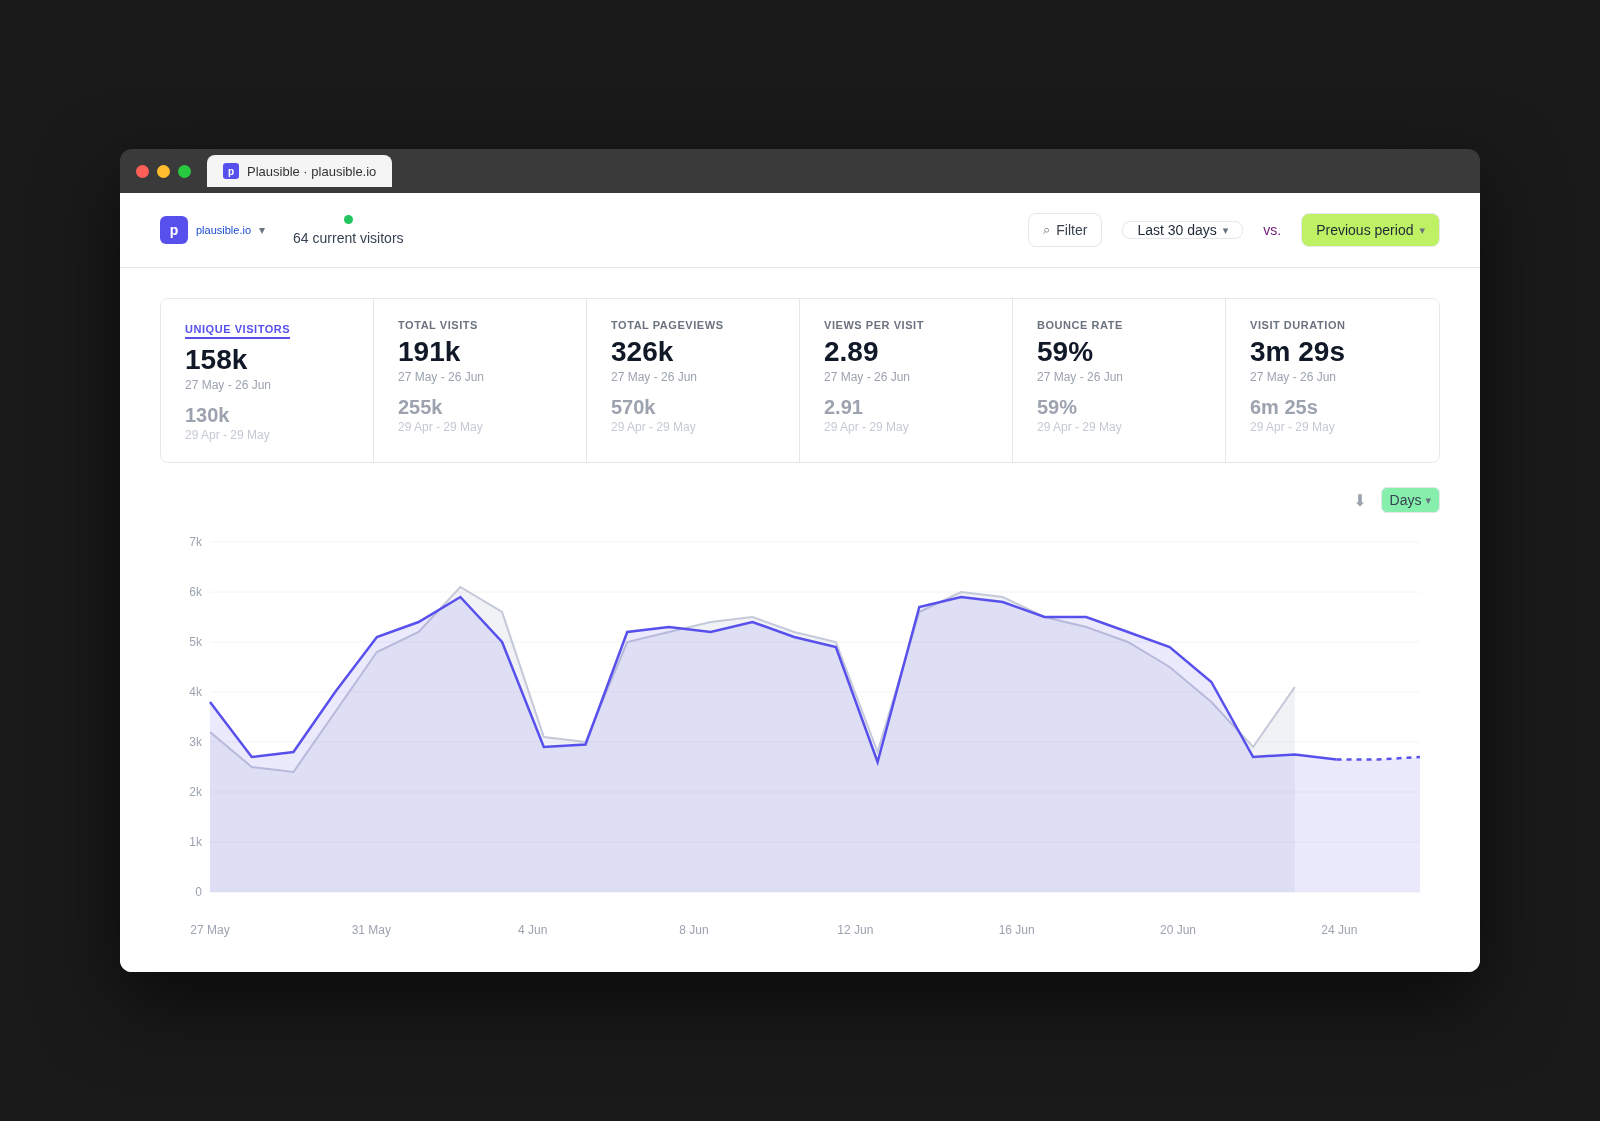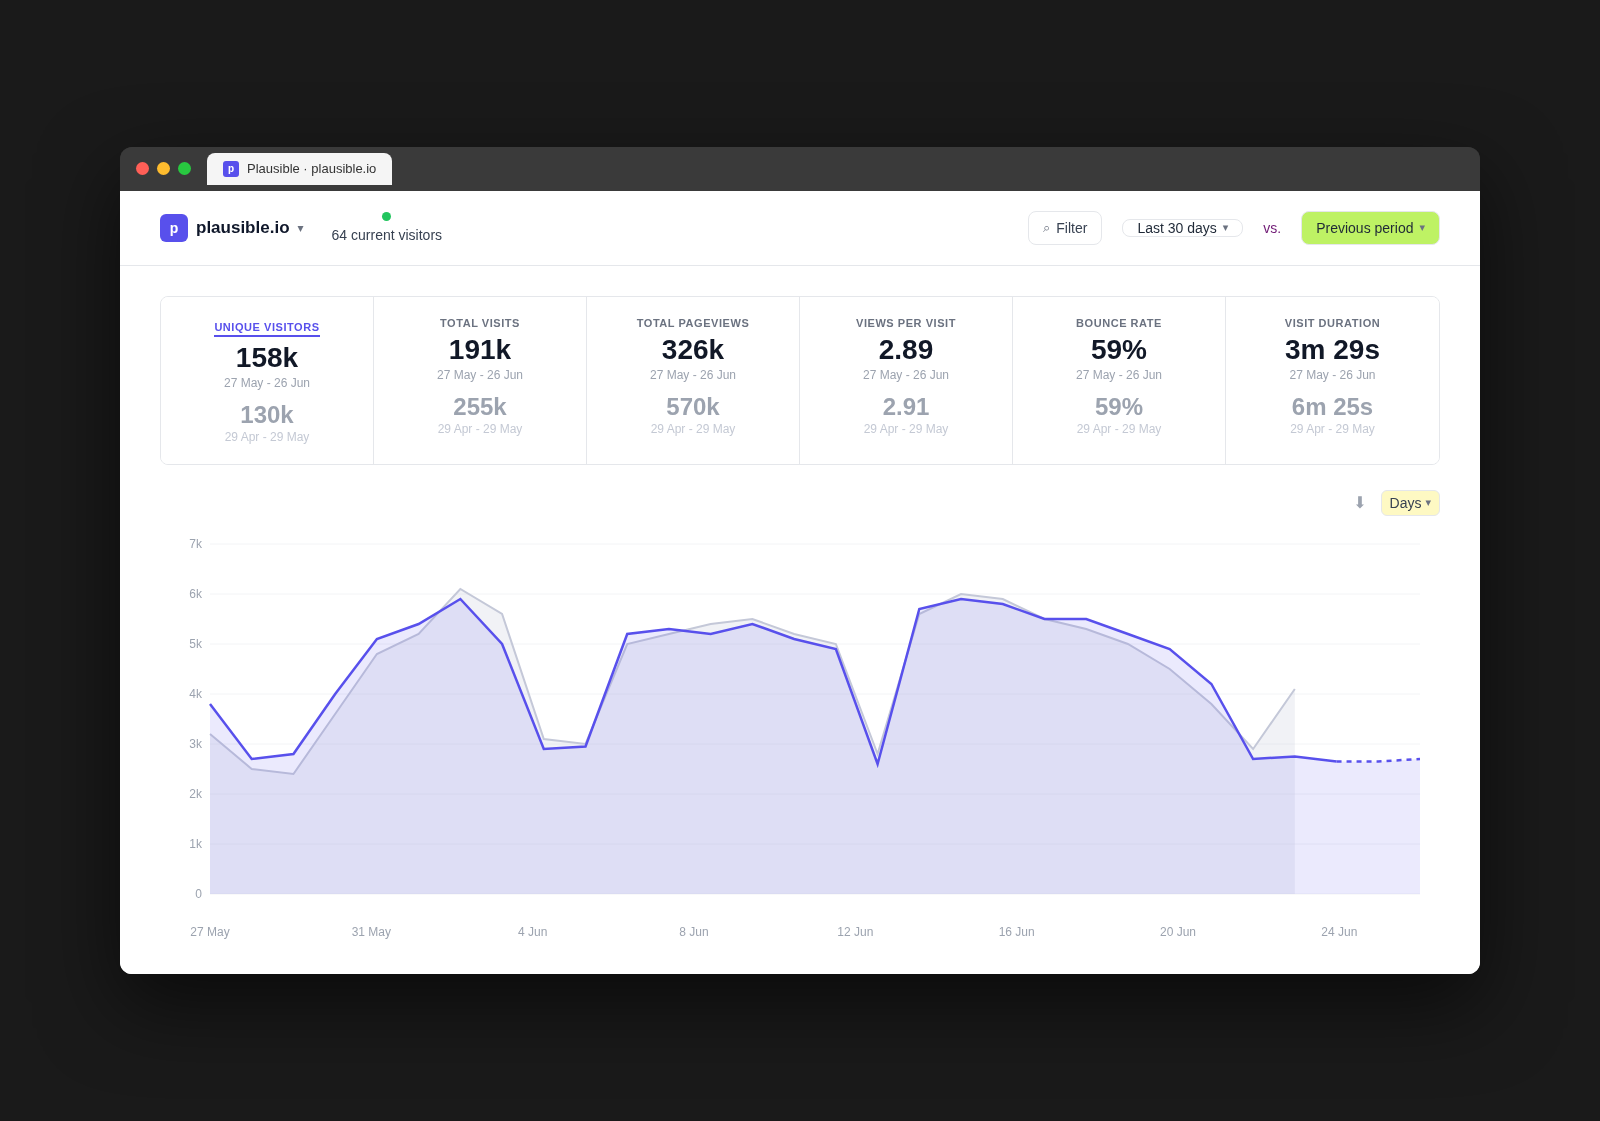--- a/index.html
+++ b/index.html
@@ -85,23 +85,23 @@
       background: #5850ec;
       border-radius: 6px;
       display: flex;
       align-items: center;
       justify-content: center;
       color: white;
       font-weight: bold;
       font-size: 14px;
     }
     .logo-text {
-      font-size: 17px;
-      font-weight: 700;
-      color: #0f172a;
+      font-size: 11px;
+      font-weight: 400;
+      color: #1d4ed8;
     }
     .logo-chevron {
       color: #6b7280;
       font-size: 12px;
     }
     .current-visitors {
       display: flex;
       align-items: center;
       gap: 6px;
       font-size: 14px;
@@ -171,21 +171,20 @@
       gap: 0;
       border: 1px solid #e5e7eb;
       border-radius: 8px;
       overflow: hidden;
       margin-bottom: 24px;
     }
     .stat-card {
       padding: 20px 24px;
       border-right: 1px solid #e5e7eb;
       background: white;
-      text-align: center;
     }
     .stat-card:last-child { border-right: none; }
     .stat-label {
       font-size: 11px;
       font-weight: 600;
       color: #6b7280;
       letter-spacing: 0.05em;
       text-transform: uppercase;
       margin-bottom: 6px;
     }
@@ -200,21 +199,21 @@
       font-weight: 700;
       color: #111827;
       line-height: 1.1;
     }
     .stat-date-current {
       font-size: 12px;
       color: #9ca3af;
       margin: 2px 0 12px;
     }
     .stat-value-prev {
-      font-size: 24px;
+      font-size: 20px;
       font-weight: 600;
       color: #9ca3af;
       line-height: 1.1;
     }
     .stat-date-prev {
       font-size: 12px;
       color: #c4c9d4;
       margin-top: 2px;
     }
     .chart-area {
@@ -237,21 +236,21 @@
     }
     .days-select {
       display: flex;
       align-items: center;
       gap: 4px;
       font-size: 14px;
       color: #374151;
       cursor: pointer;
       padding: 4px 8px;
       border-radius: 6px;
-      background: #fef9c3;
+      background: #86efac;
       border: 1px solid #e5e7eb;
     }
     .chart-wrapper {
       position: relative;
       height: 420px;
       width: 100%;
     }
     .chart-svg {
       width: 100%;
       height: 100%;

